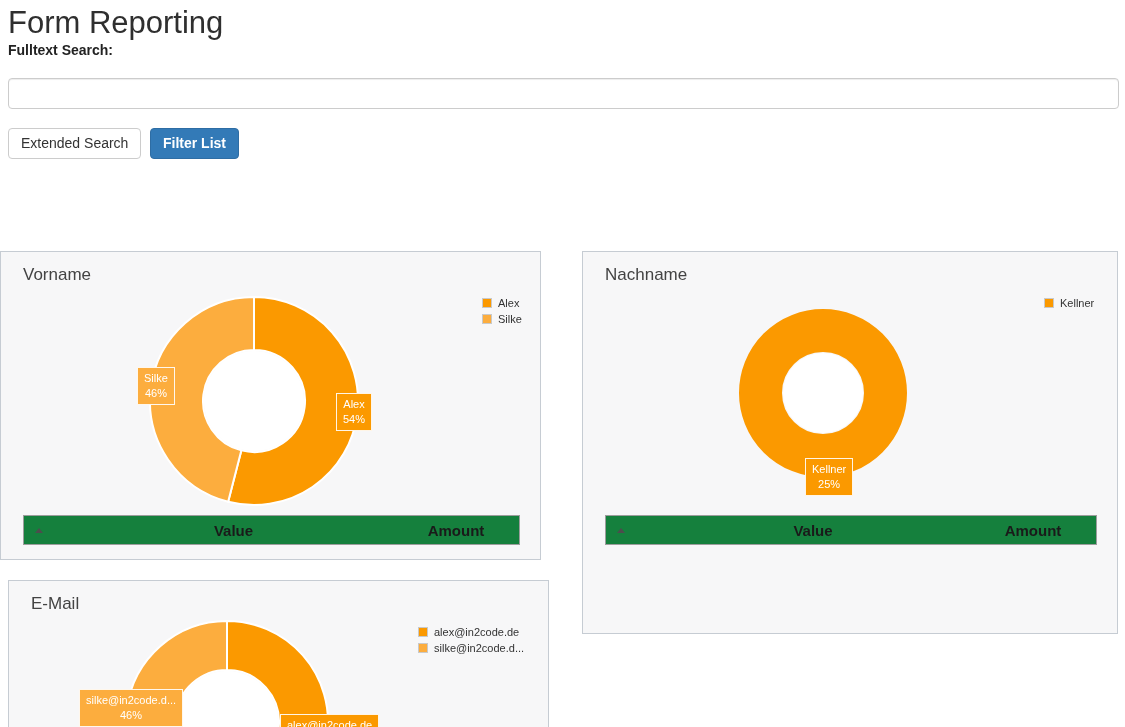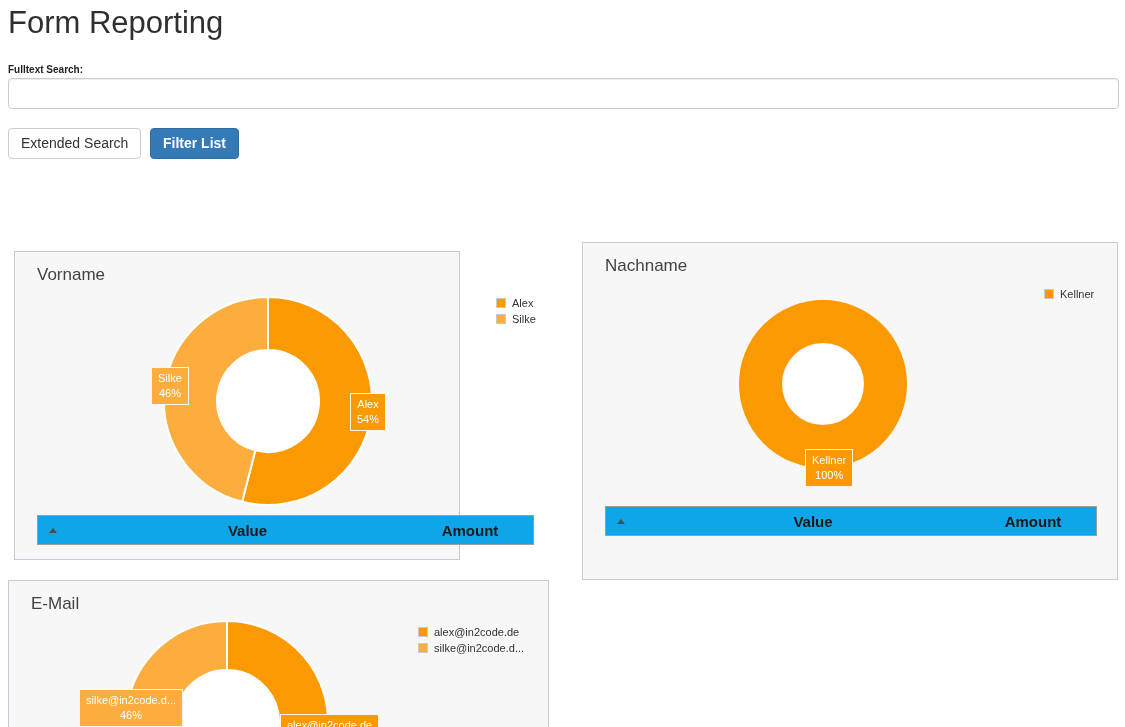--- a/index.html
+++ b/index.html
@@ -1,60 +1,60 @@
 <!DOCTYPE html>
 <html><head>
 <meta charset="utf-8">
 <style>
   * { margin:0; padding:0; box-sizing:border-box; }
   html,body { background:#fff; font-family:"Liberation Sans", sans-serif; }
   .page { position:relative; width:1125px; height:727px; overflow:hidden; background:#fff; }
 
   .page-title { position:absolute; left:8px; top:5px; font-size:31px; font-weight:500; color:#2f2f2f; }
-  .search-label { position:absolute; left:8px; top:64px; font-size:10px; font-weight:bold; color:#222; }
+  .search-label { position:absolute; left:8px; top:42px; font-size:14px; font-weight:bold; color:#222; }
   .search-input { position:absolute; left:8px; top:78px; width:1111px; height:31px;
                   border:1px solid #ccc; border-radius:4px; padding:5px 12px; font-size:14px; color:#333;
                   font-family:inherit; box-shadow:inset 0 1px 1px rgba(0,0,0,.075); outline:none; }
   .btn { position:absolute; top:128px; height:31px; font-size:14px; border-radius:4px;
          padding:0 12px; cursor:pointer; font-family:inherit; line-height:29px; }
   .btn-default { left:8px; background:#fff; border:1px solid #ccc; color:#333; }
   .btn-primary { left:150px; background:#337ab7; border:1px solid #2e6da4; color:#fff;font-weight:bold; }
   .section-heading { position:absolute; left:8px; top:215px; font-size:21px; font-weight:500; color:#2f2f2f; }
 
   .panel { position:absolute; background:#f7f7f8; border:1px solid #c6ccd3; }
   .panel-title { position:absolute; left:22px; top:13px; font-size:17px; color:#434343; }
   .donut { position:absolute; }
 
   .slice-label { position:absolute; border:1px solid rgba(255,255,255,.9); color:#fff;
                  font-size:11px; line-height:15px; text-align:center; padding:3px 6px; }
 
   .legend { position:absolute; font-size:11px; color:#333; }
   .legend-row { display:flex; align-items:center; margin-bottom:4px; cursor:pointer; white-space:nowrap; }
   .swatch { width:10px; height:10px; border:1px solid #c9c9c9; margin-right:6px; flex:0 0 auto; }
 
-  .mini-table { position:absolute; height:30px; background:#0ea5e9; border:1px solid #9d9d9d;
+  .mini-table { position:absolute; height:30px; background:#15803d; border:1px solid #9d9d9d;
                 display:flex; align-items:center; font-size:15px; font-weight:bold; color:#1a1a1a; }
   .sort-cell { width:40px; padding-left:11px; cursor:pointer; display:flex; align-items:center; }
   .caret-up { width:0; height:0; border-left:4px solid transparent; border-right:4px solid transparent;
               border-bottom:5px solid #4d4d4d; display:inline-block; }
   .value-cell { flex:1; text-align:center; cursor:pointer; }
   .amount-cell { width:116px; text-align:center; padding-right:10px; cursor:pointer; }
 </style>
 </head>
 <body>
 
 <div class="page">
 
   <h1 class="page-title">Form Reporting</h1>
   <label class="search-label">Fulltext Search:</label>
   <input class="search-input" type="text" value="" style="">
   <button class="btn btn-default">Extended Search</button>
   <button class="btn btn-primary">Filter List</button>
 
-  <section class="panel" style="left:14px; top:251px; width:446px; height:309px;">
+  <section class="panel" style="left:0; top:251px; width:541px; height:309px;">
     <div class="panel-title">Vorname</div>
     <svg class="donut" width="216" height="216" style="left:145px; top:41px;">
         <path d="M108,4 A104,104 0 1 1 82.13625173485508,208.73264875737763 L95.3168157545924,157.39774121756017 A51,51 0 1 0 108,57 Z" fill="#FB9900" stroke="#fff" stroke-width="2"></path>
         <path d="M82.13625173485508,208.73264875737763 A104,104 0 0 1 107.99999999999997,4 L107.99999999999999,57 A51,51 0 0 0 95.3168157545924,157.39774121756017 Z" fill="#FCAD3E" stroke="#fff" stroke-width="2"></path>
         <circle cx="108" cy="108" r="50" fill="#ffffff"></circle>
       </svg>
 
     <div class="slice-label" style="left: 136px; top: 115px; background-color: rgb(252, 173, 62);">
       <div>Silke</div>
       <div>46%</div>
@@ -77,30 +77,30 @@
 
     <div class="mini-table" style="left:22px; top:263px; width:497px;">
       <span class="sort-cell">
         <span class="caret-up"></span>
       </span>
       <span class="value-cell">Value</span>
       <span class="amount-cell">Amount</span>
     </div>
   </section>
 
-  <section class="panel" style="left:582px; top:242px; width:536px; height:338px;">
+  <section class="panel" style="left:582px; top:251px; width:536px; height:383px;">
     <div class="panel-title">Nachname</div>
     <svg class="donut" width="180" height="180" style="left:150px; top:51px;">
         <circle cx="90" cy="90" r="62.5" fill="none" stroke="#FB9900" stroke-width="43"></circle>
         <circle cx="90" cy="90" r="40" fill="#ffffff"></circle>
       </svg>
 
     <div class="slice-label" style="left: 222px; top: 206px; background-color: rgb(251, 153, 0);">
       <div>Kellner</div>
-      <div>100%</div>
+      <div>25%</div>
     </div>
 
     <div class="legend" style="left:461px; top:45px;">
       <div class="legend-row">
         <span class="swatch" style="background-color: rgb(251, 153, 0);"></span>
         <span>Kellner</span>
       </div>
     </div>
 
     <div class="mini-table" style="left:22px; top:263px; width:492px;">

